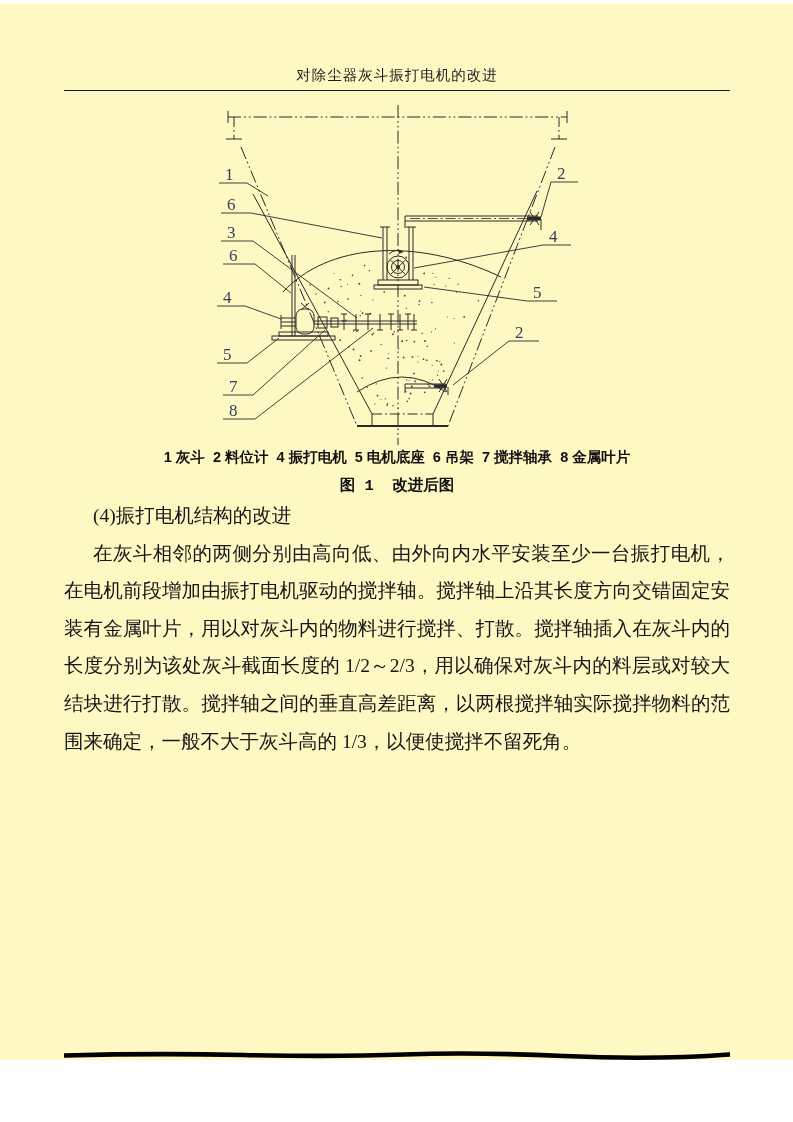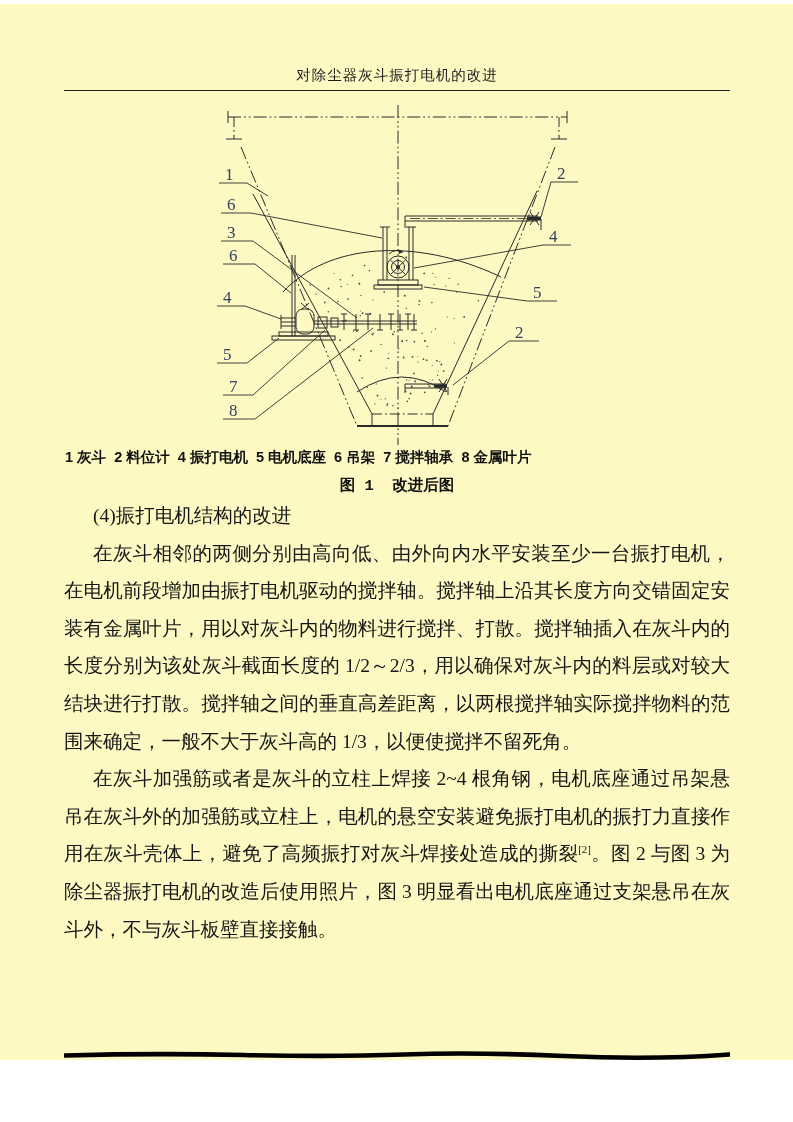--- a/index.html
+++ b/index.html
@@ -15,21 +15,21 @@
   .head-rule{
     position:absolute;top:86px;left:64px;width:666px;height:0;
     border-top:1.7px solid #1c1c1c;
   }
   .figure-wrap{position:absolute;left:167px;top:95px;width:460px;height:352px;}
   .figure-wrap svg{display:block;width:460px;height:352px;}
   .fig-callout{font-family:"Liberation Serif",serif;font-size:17px;fill:#33415c;}
   .chain{stroke-dasharray:13 3 1.8 3 1.8 3;}
   .chain1{stroke-dasharray:10 3 1.8 3;}
   .fig-labels{
-    position:absolute;top:444px;left:65px;width:664px;
+    position:absolute;top:444px;left:65px;width:664px;text-align:center;
     font-family:"Liberation Sans","DejaVu Sans",sans-serif;font-weight:bold;
     font-size:14.5px;color:#111;white-space:pre;
   }
   .fig-title{
     position:absolute;top:471px;left:65px;width:664px;text-align:center;
     font-family:Liberation Mono, monospace;font-weight:bold;
     font-size:15.5px;color:#111;white-space:pre;
   }
   .body-text{
     position:absolute;top:493px;left:64px;width:666px;
@@ -345,21 +345,20 @@
       </g>
     </svg>
   </div>
 
   <div class="fig-labels">1 灰斗  2 料位计  4 振打电机  5 电机底座  6 吊架  7 搅拌轴承  8 金属叶片</div>
   <div class="fig-title">图 1  改进后图</div>
 
   <div class="body-text">
     <p>(4)振打电机结构的改进</p>
     <p>在灰斗相邻的两侧分别由高向低、由外向内水平安装至少一台振打电机，在电机前段增加由振打电机驱动的搅拌轴。搅拌轴上沿其长度方向交错固定安装有金属叶片，用以对灰斗内的物料进行搅拌、打散。搅拌轴插入在灰斗内的长度分别为该处灰斗截面长度的 1/2～2/3，用以确保对灰斗内的料层或对较大结块进行打散。搅拌轴之间的垂直高差距离，以两根搅拌轴实际搅拌物料的范围来确定，一般不大于灰斗高的 1/3，以便使搅拌不留死角。</p>
-    <p><span>在灰斗加强筋或者是灰斗的立柱上焊接 2~4 根角钢，电机底座通过吊架悬吊在灰斗外的加强筋或立柱上，电机的悬空安装避免振打电机的振打力直接作用在灰斗壳体上，避免了高频振打对灰斗焊接处造成的撕裂</span><sup>[2]</sup><span>。图 2 与图 3 为除尘器振打电机的改造后使用照片，图 3 明显看出电机底座通过支架悬吊在灰斗外，不与灰斗板壁直接接触。</span></p>
   </div>
 
   <svg class="footer-rule" viewBox="0 0 666 10" preserveAspectRatio="none">
     <path d="M1,5.5 Q90,3 180,5 T340,4.5 T500,6 T665,4.5" stroke="#000" stroke-width="4.6" fill="none" stroke-linecap="round"></path>
   </svg>
   <div class="page-num">66</div>
   <div class="issue-num">2022.No.4</div>
 
 </div>
 

